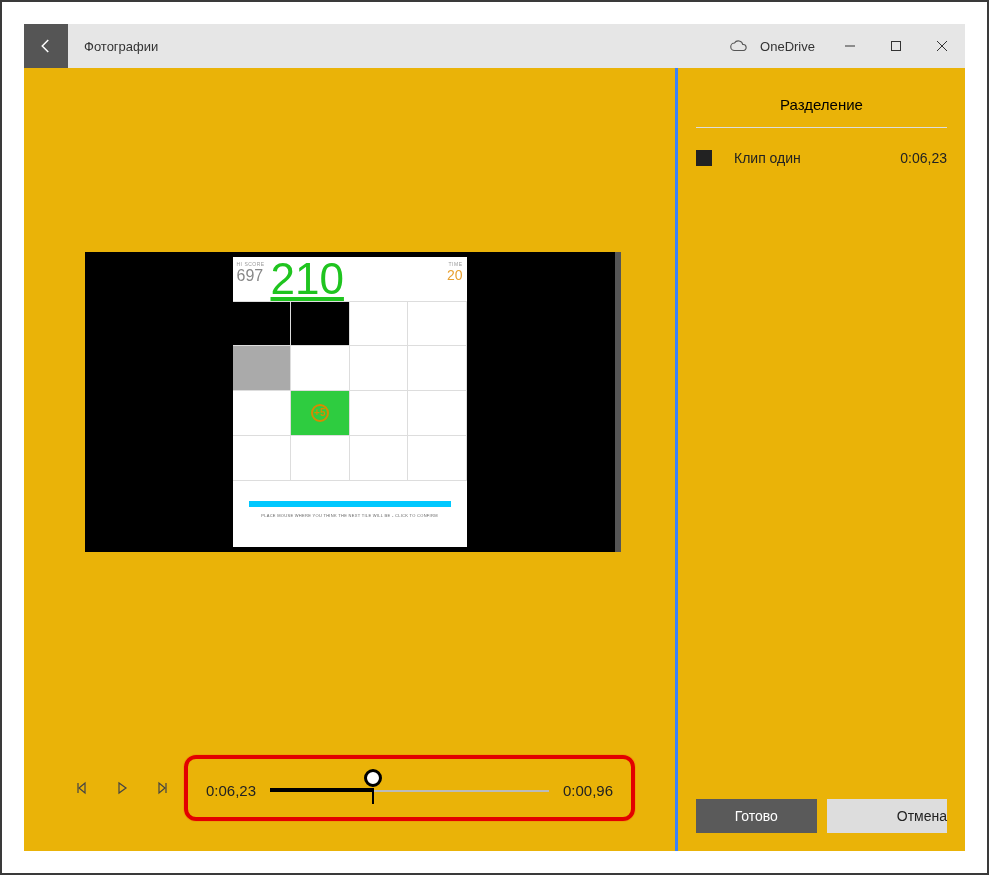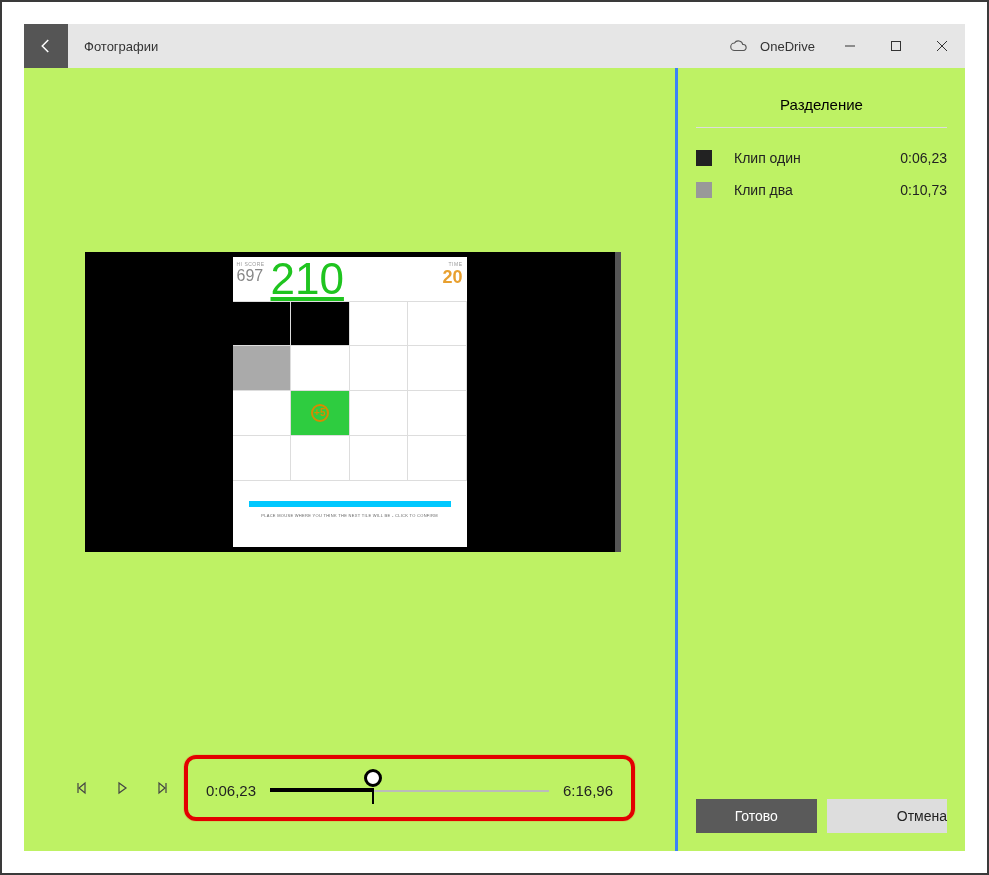--- a/index.html
+++ b/index.html
@@ -1,18 +1,18 @@
 <!DOCTYPE html>
 <html><head>
 <meta charset="utf-8">
 <style>
 * { box-sizing: border-box; margin: 0; padding: 0; font-family: "Segoe UI", sans-serif; }
 body { background: #fff; display: flex; justify-content: center; align-items: center; }
 .outer-frame { width: 989px; height: 875px; border: 2px solid #3a3a3a; position: relative; background: #fff; }
-.window { position: absolute; top: 22px; left: 22px; right: 22px; bottom: 22px; background: #bef264; display: flex; flex-direction: column; }
+.window { position: absolute; top: 22px; left: 22px; right: 22px; bottom: 22px; background: #eab308; display: flex; flex-direction: column; }
 
 
 .titlebar { height: 44px; background: #e6e6e6; display: flex; align-items: stretch; font-size: 13px; color: #333; }
 .back-btn { width: 44px; background: #555; display: flex; align-items: center; justify-content: center; color: #fff; cursor: pointer; }
 .back-btn svg { width: 18px; height: 18px; }
 .app-title { display: flex; align-items: center; padding-left: 16px; flex: 1; }
 .onedrive { display: flex; align-items: center; gap: 12px; padding: 0 12px; cursor: pointer; }
 .cloud-icon { width: 18px; height: 18px; }
 .win-controls { display: flex; }
 .win-btn { width: 46px; display: flex; align-items: center; justify-content: center; cursor: pointer; }
@@ -28,21 +28,21 @@
 .video { width: 530px; height: 300px; background: #000; display: flex; align-items: center; justify-content: center; position: relative; }
 .video::after { content:""; position:absolute; right:-6px; top:0; width:6px; height:100%; background:#555; }
 .game-frame { width: 234px; height: 290px; background: #fff; position: relative; }
 .game-top { height: 44px; display: flex; align-items: flex-start; }
 .hiscore { width: 38px; padding: 4px 0 0 4px; }
 .hiscore-label { font-size: 5px; color: #999; letter-spacing: 0.5px; }
 .hiscore-val { font-size: 16px; color: #888; font-weight: 300; }
 .score { flex: 1; font-size: 44px; color: #1fc41f; font-weight: 400; line-height: 44px; text-decoration: underline; }
 .time-box { width: 38px; padding: 4px 4px 0 0; text-align: right; }
 .time-label { font-size: 5px; color: #999; letter-spacing: 0.5px; }
-.time-val { font-size: 18px; color: #e8a030; font-weight: 700; }
+.time-val { font-size: 14px; color: #e8a030; font-weight: 400; }
 .grid { display: grid; grid-template-columns: repeat(4, 1fr); grid-template-rows: repeat(4, 1fr); height: 180px; border-top: 1px solid #ddd; }
 .cell { border-right: 1px solid #ddd; border-bottom: 1px solid #ddd; position: relative; }
 .cell.black { background: #000; }
 .cell.gray { background: #aaa; }
 .cell.green { background: #2ecc40; display: flex; align-items: center; justify-content: center; }
 .cell.green .ring { width: 18px; height: 18px; border: 2px solid #d88a00; border-radius: 50%; position: absolute; }
 .cell.green .plus { font-size: 10px; color: #d88a00; font-weight: bold; }
 .progress-bar { height: 6px; background: #00c8ff; margin: 20px 16px 0; }
 .game-footer { font-size: 4px; color: #666; text-align: center; margin-top: 6px; letter-spacing: 0.3px; }
 
@@ -174,38 +174,33 @@
         </div>
 
         <div class="highlight-box">
           <span class="time-text">0:06,23</span>
           <div class="slider-wrap">
             <div class="track"></div>
             <div class="track-fill"></div>
             <div class="split-mark"></div>
             <div class="handle"></div>
           </div>
-          <span class="time-text">6:16,96</span>
+          <span class="time-text">0:00,96</span>
         </div>
       </div>
     </div>
 
     <div class="sidebar">
       <div class="side-title">Разделение</div>
       <hr class="side-hr">
       <div class="clip-row">
         <div class="swatch dark"></div>
         <div class="clip-name">Клип один</div>
         <div>0:06,23</div>
       </div>
-      <div class="clip-row">
-        <div class="swatch light"></div>
-        <div class="clip-name">Клип два</div>
-        <div>0:10,73</div>
-      </div>
       <div class="side-spacer"></div>
       <div class="side-actions">
         <button class="btn btn-primary">Готово</button>
         <button class="btn btn-secondary">Отмена</button>
       </div>
     </div>
   </div>
 
 </div>
 </div>

